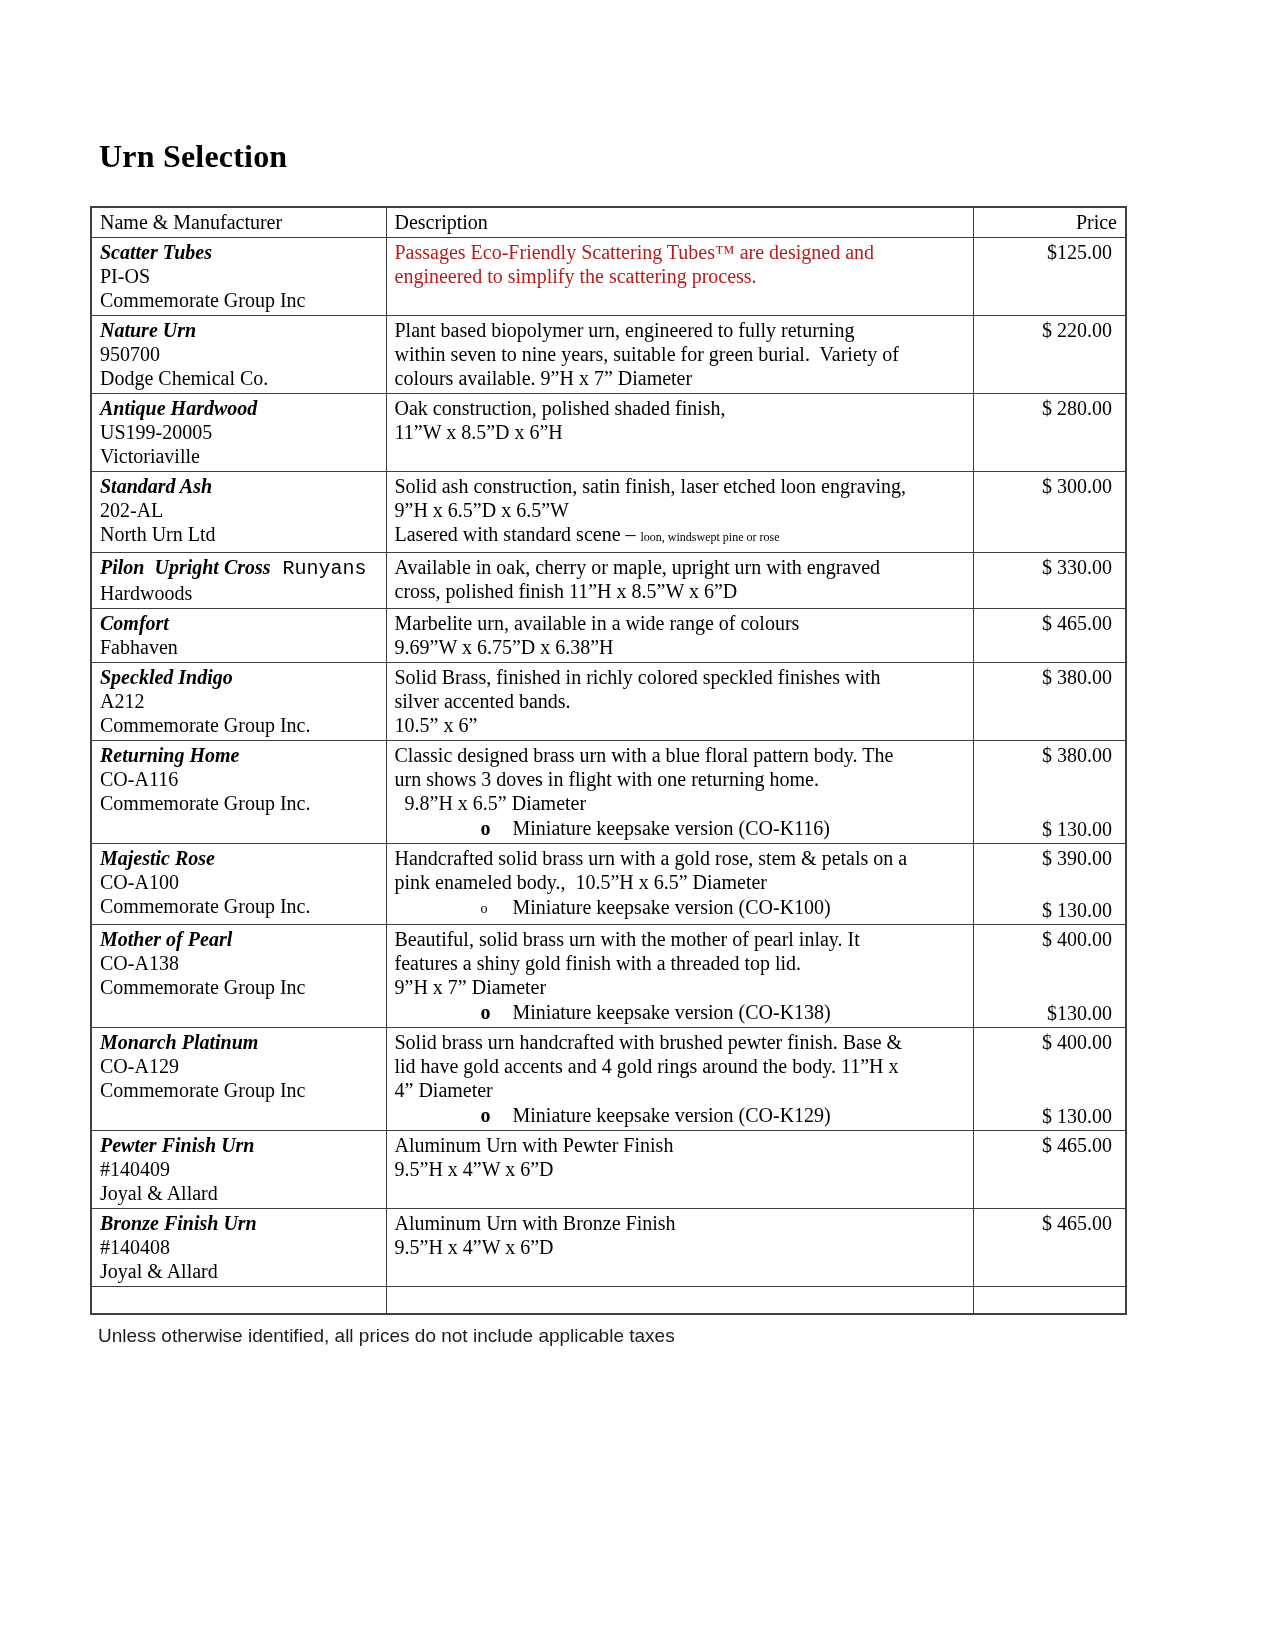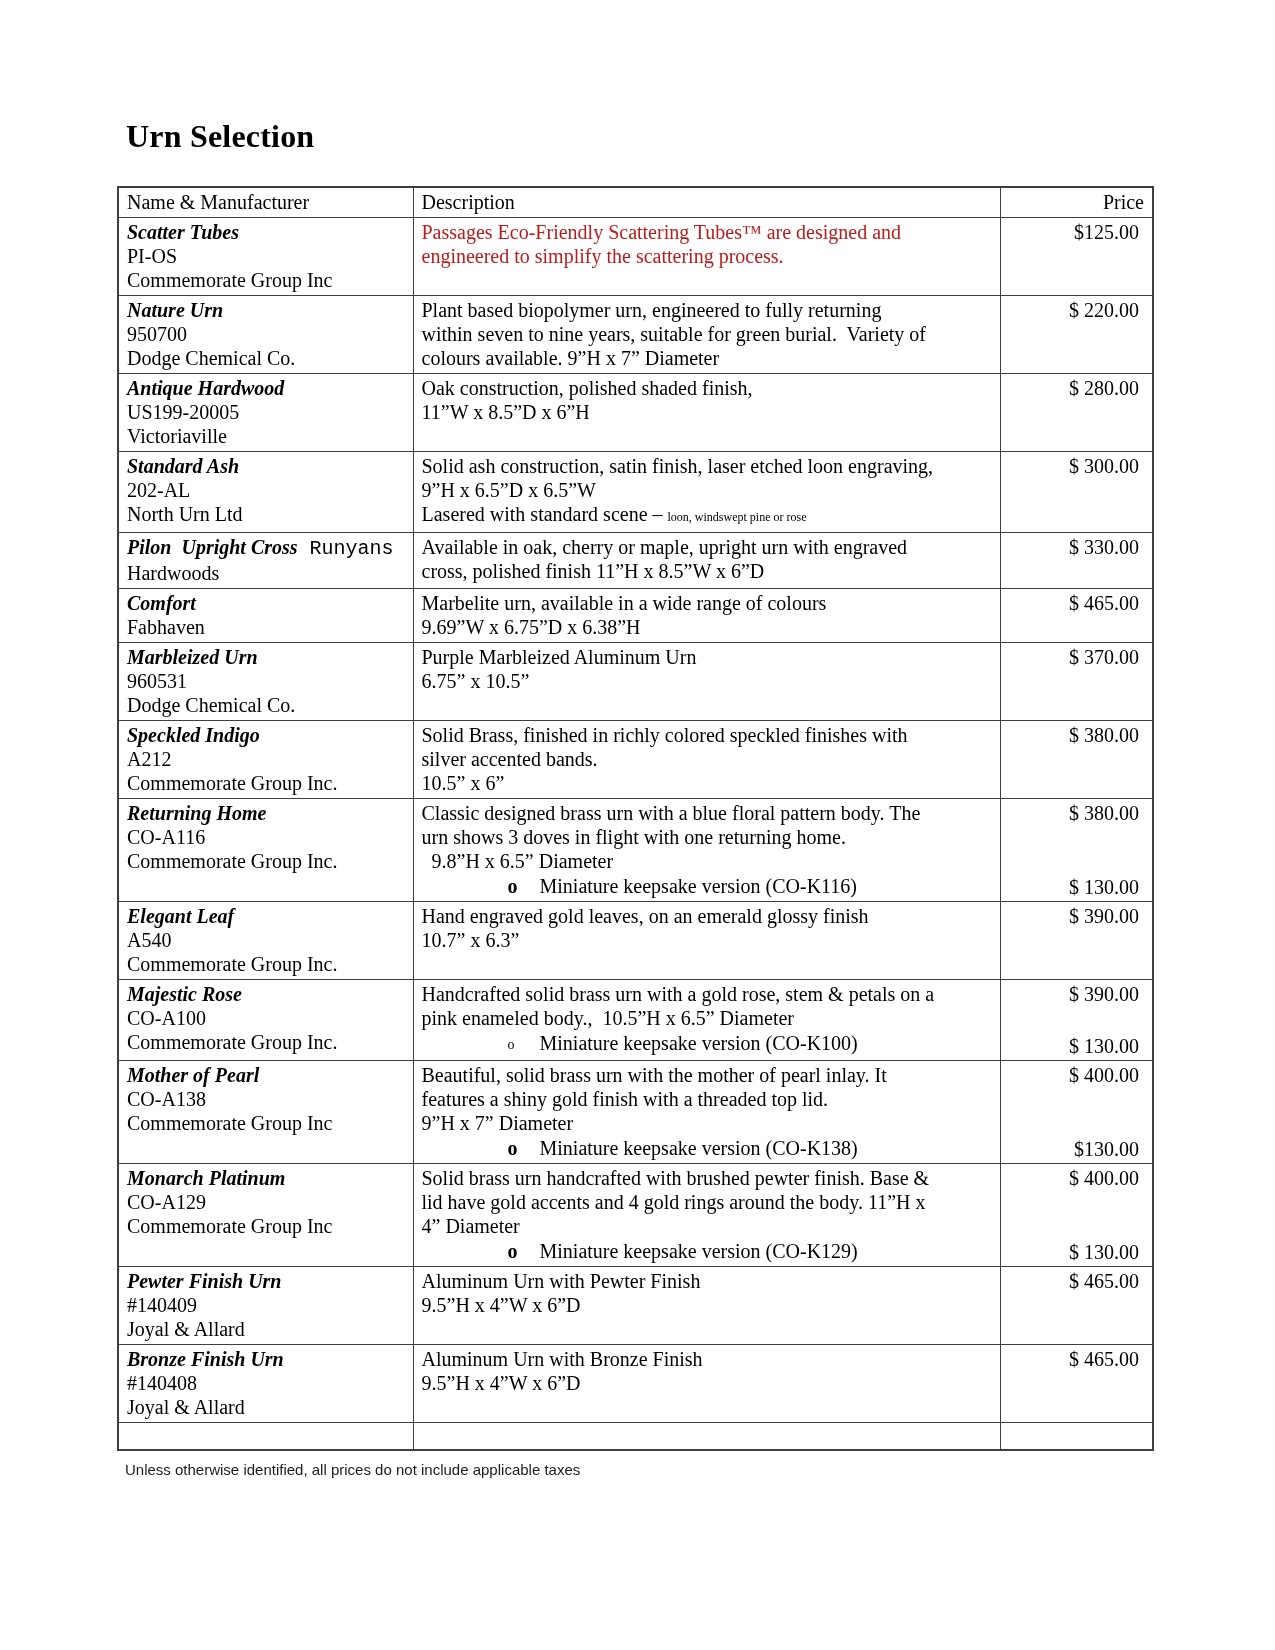--- a/index.html
+++ b/index.html
@@ -2,21 +2,21 @@
 <html><head>
 <meta charset="utf-8">
 <style>
   html, body { margin: 0; padding: 0; background: #ffffff; }
   body {
     width: 1275px; height: 1650px;
     font-family: "Liberation Serif", serif;
     color: #000000;
     overflow: hidden;
   }
-  .page { padding: 118px 0 0 117px; }
+  .page { padding: 118px 0 0 90px; margin-top: 20px; }
   .doc-title {
     font-size: 32px;
     font-weight: bold;
     margin: 0 0 0 9px;
     letter-spacing: 0.2px;
   }
   table.urn-table {
     border-collapse: collapse;
     width: 1035px;
     margin-top: 31px;
@@ -39,21 +39,21 @@
   .line { white-space: pre; }
   .desc-gray { color: #b91c1c; }
   .small-seg { font-size: 12px; }
   .bullet-line { padding-left: 86px; white-space: pre; margin-top: 1px; }
   .bullet { font-weight: bold; margin-right: 22px; }
   .bullet.small { font-weight: normal; font-size: 14px; margin-right: 25px; vertical-align: 1px; }
   .price-keepsake { position: absolute; bottom: 2px; right: 13px; }
   tr.empty-row td { height: 21px; }
   .footer-note {
     font-family: "Liberation Sans", sans-serif;
-    font-size: 15px;
+    font-size: 19px;
     color: #1c1c1c;
     margin: 10px 0 0 8px;
   }
 </style>
 </head>
 <body>
 
 <div class="page">
   <h1 class="doc-title">Urn Selection</h1>
 
@@ -150,34 +150,20 @@
           <td class="">
             <div class="line">Marbelite urn, available in a wide range of colours</div>
             <div class="line">9.69”W x 6.75”D x 6.38”H</div>
           </td>
           <td class="price">
             <div>$ 465.00</div>
           </td>
         </tr>
         <tr>
           <td>
-            <div class="line name-title"><span>Marbleized Urn</span></div>
-            <div class="line">960531</div>
-            <div class="line">Dodge Chemical Co.</div>
-          </td>
-          <td class="">
-            <div class="line">Purple Marbleized Aluminum Urn</div>
-            <div class="line">6.75” x 10.5”</div>
-          </td>
-          <td class="price">
-            <div>$ 370.00</div>
-          </td>
-        </tr>
-        <tr>
-          <td>
             <div class="line name-title"><span>Speckled Indigo</span></div>
             <div class="line">A212</div>
             <div class="line">Commemorate Group Inc.</div>
           </td>
           <td class="">
             <div class="line">Solid Brass, finished in richly colored speckled finishes with</div>
             <div class="line">silver accented bands.</div>
             <div class="line">10.5” x 6”</div>
           </td>
           <td class="price">
@@ -196,34 +182,20 @@
             <div class="line">  9.8”H x 6.5” Diameter</div>
             <div class="bullet-line"><span class="bullet">o</span><span>Miniature keepsake version (CO-K116)</span></div>
           </td>
           <td class="price">
             <div>$ 380.00</div>
             <div class="price-keepsake">$ 130.00</div>
           </td>
         </tr>
         <tr>
           <td>
-            <div class="line name-title"><span>Elegant Leaf</span></div>
-            <div class="line">A540</div>
-            <div class="line">Commemorate Group Inc.</div>
-          </td>
-          <td class="">
-            <div class="line">Hand engraved gold leaves, on an emerald glossy finish</div>
-            <div class="line">10.7” x 6.3”</div>
-          </td>
-          <td class="price">
-            <div>$ 390.00</div>
-          </td>
-        </tr>
-        <tr>
-          <td>
             <div class="line name-title"><span>Majestic Rose</span></div>
             <div class="line">CO-A100</div>
             <div class="line">Commemorate Group Inc.</div>
           </td>
           <td class="">
             <div class="line">Handcrafted solid brass urn with a gold rose, stem &amp; petals on a</div>
             <div class="line">pink enameled body.,  10.5”H x 6.5” Diameter</div>
             <div class="bullet-line"><span class="bullet small">o</span><span>Miniature keepsake version (CO-K100)</span></div>
           </td>
           <td class="price">

